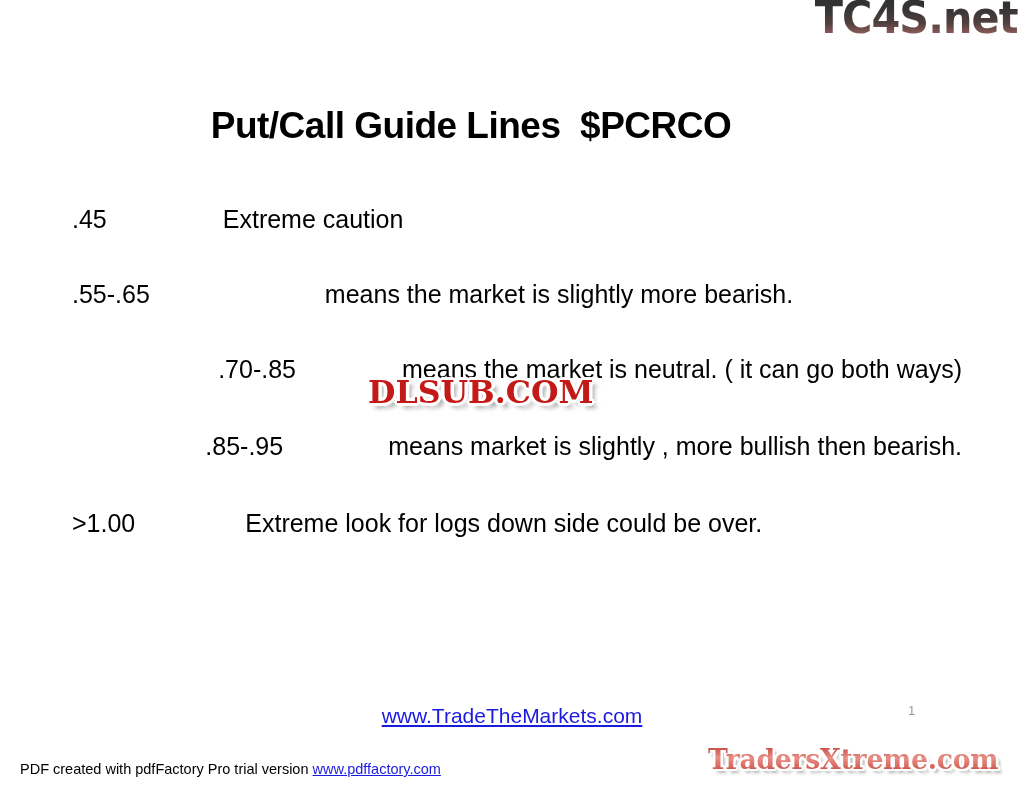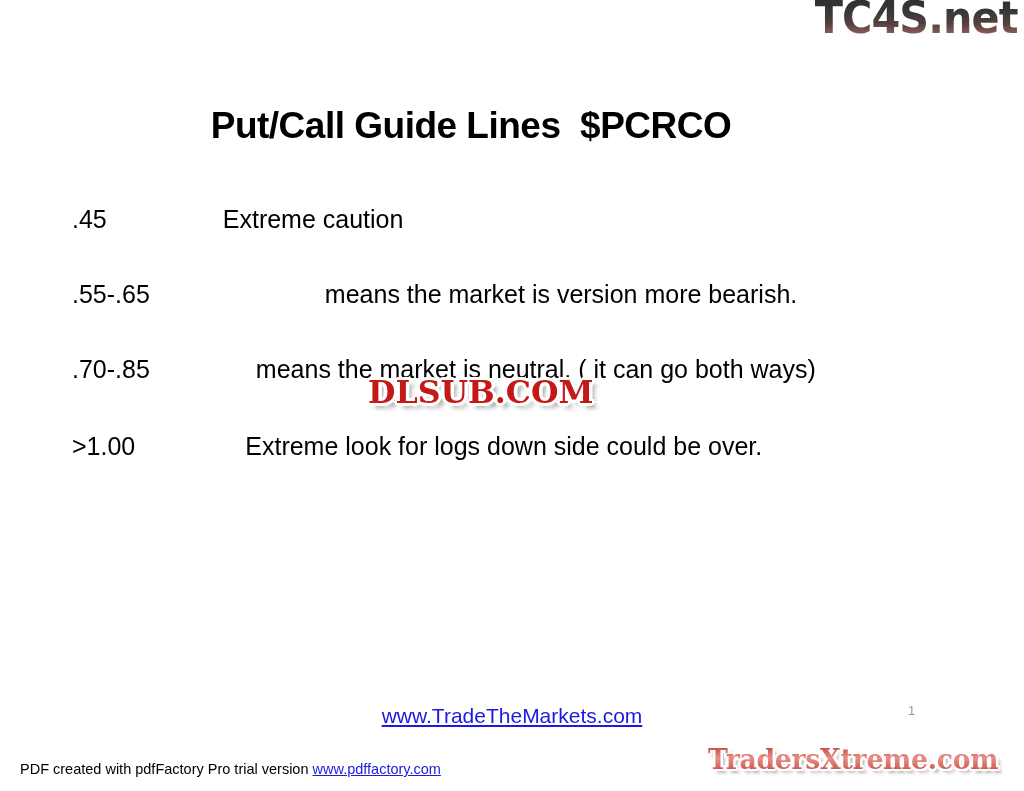--- a/index.html
+++ b/index.html
@@ -81,21 +81,21 @@
   }
 
   
   .row-0 .gap { width: 116px; }
   .row-1 .gap { width: 175px; }
   .row-2 .gap { width: 106px; }
   .row-3 .gap { width: 105px; }
   .row-4 .gap { width: 86px; }
   .row-5 .gap { width: 110px; }
 
-  .row-2, .row-3 { margin-bottom: 42px; }
+  .row-2, .row-3 { margin-bottom: 42px; text-align: right; }
   .row-5 { margin-bottom: 16px; }
 
   
   #dlsub-watermark {
     position: absolute;
     left: 368px;
     top: 374px;
     font-family: "DejaVu Serif", serif;
     font-weight: bold;
     font-size: 31px;
@@ -205,27 +205,30 @@
 
   <h1 id="slide-title">Put/Call Guide Lines  $PCRCO</h1>
 
   <div id="guide-rows">
 
     <div class="guide-row row-0">
       <span class="range">.45</span><span class="gap"></span><span class="desc">Extreme caution</span>
     </div>
 
     <div class="guide-row row-1">
-      <span class="range">.55-.65</span><span class="gap"></span><span class="desc">means the market is version more bearish.</span>
+      <span class="range">.55-.65</span><span class="gap"></span><span class="desc">means the market is slightly more bearish.</span>
     </div>
 
     <div class="guide-row row-2">
       <span class="range">.70-.85</span><span class="gap"></span><span class="desc">means the market is neutral. ( it can go both ways)</span>
     </div>
 
+    <div class="guide-row row-3">
+      <span class="range">.85-.95</span><span class="gap"></span><span class="desc">means market is slightly , more bullish then bearish.</span>
+    </div>
 
 
     <div class="guide-row row-5">
       <span class="range">&gt;1.00</span><span class="gap"></span><span class="desc">Extreme look for logs down side could be over.</span>
     </div>
 
   </div>
 
   <div id="dlsub-watermark">DLSUB.COM</div>
 

